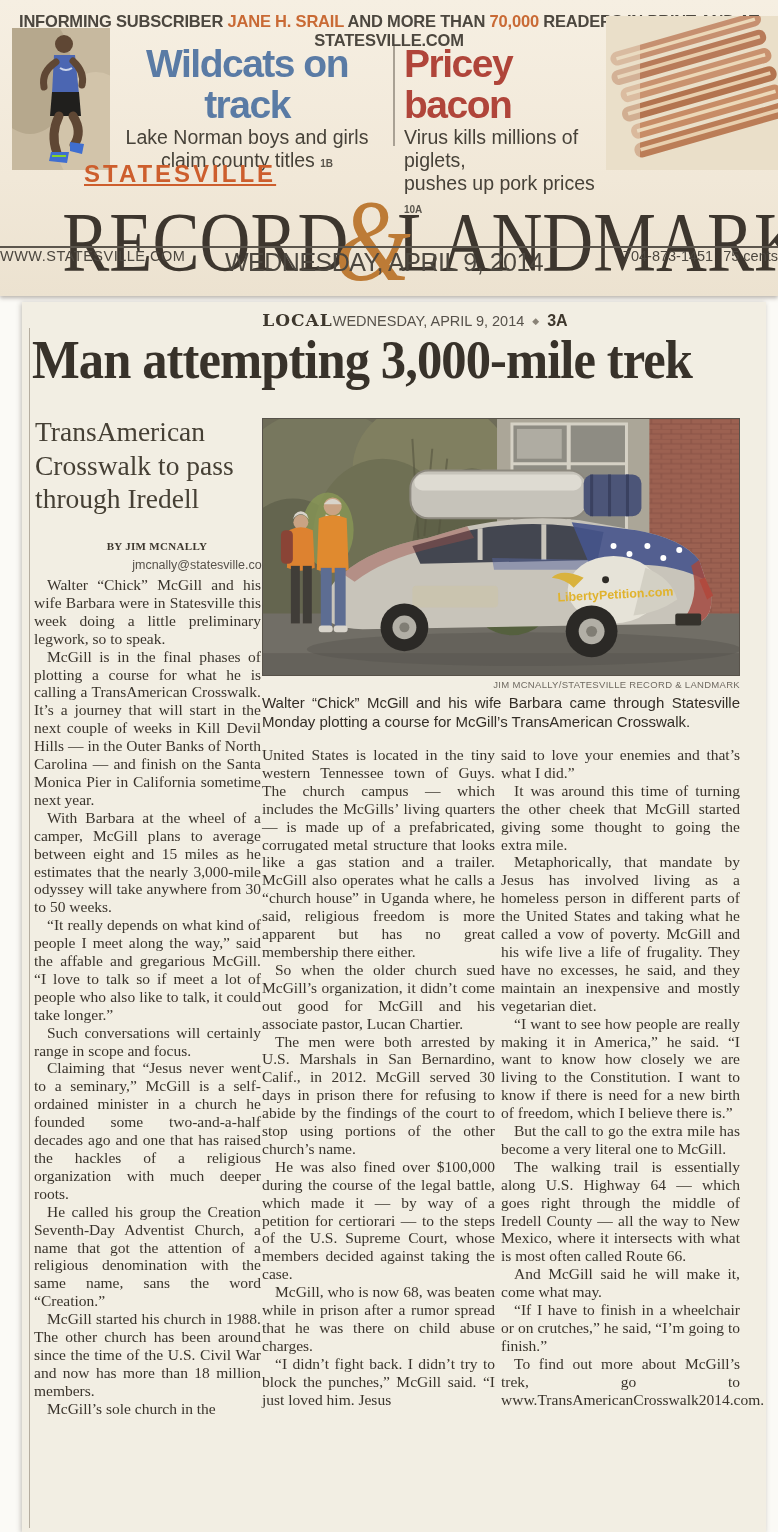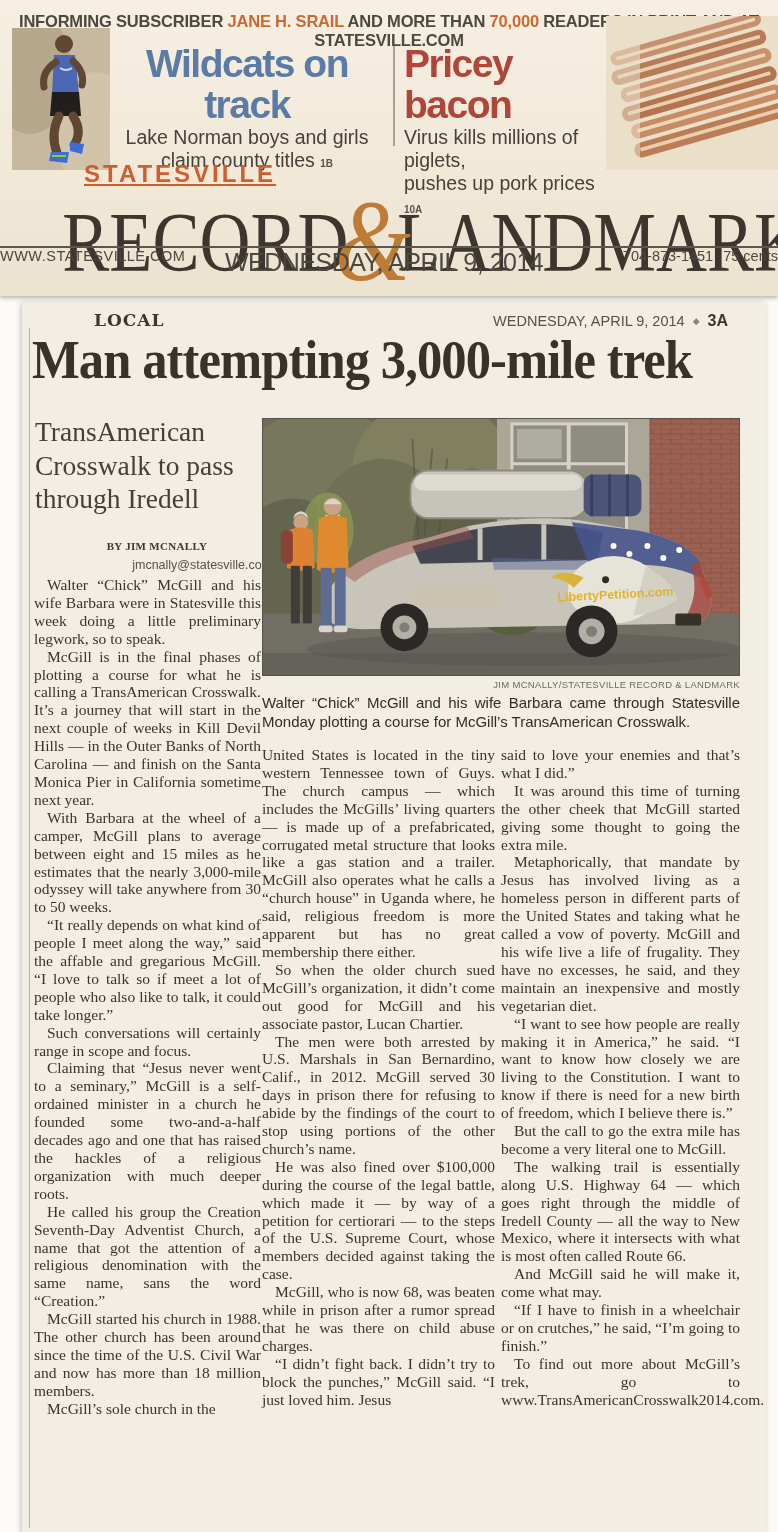--- a/index.html
+++ b/index.html
@@ -37,22 +37,22 @@
             border-top:2px solid #5c564d;display:flex;align-items:flex-start;padding:0 0;box-sizing:border-box;}
   .dl-site{font-size:14.5px;color:#4c473f;letter-spacing:.5px;}
   .dl-date{flex:1;text-align:center;font-size:25px;color:#4c473f;letter-spacing:-.5px;}
   .dl-right{font-size:14.5px;color:#4c473f;display:flex;gap:10px;margin-left:40px;}
 
   
   .page3a{position:absolute;top:302px;left:22px;width:744px;height:1230px;background:#f2eee3;
           box-shadow:-1px 1px 5px rgba(60,50,40,.3);font-family:"Liberation Serif",serif;}
   .page3a::before{content:"";position:absolute;left:7px;top:26px;bottom:4px;width:1px;background:#b5ad9f;}
 
-  .sec-row{position:absolute;top:8px;left:72px;right:38px;display:flex;
-           justify-content:space-between;align-items:baseline;}
+  .sec-row{position:absolute;top:8px;left:72px;right:30px;display:flex;
+           justify-content:center;align-items:baseline;}
   .sec-label{font-family:"DejaVu Serif",serif;font-weight:bold;font-size:17px;
              letter-spacing:1px;color:#3e372d;}
   .sec-right{font-family:"Liberation Sans",sans-serif;font-size:14.5px;color:#57524b;
              display:flex;gap:8px;align-items:center;}
   .sec-bullet{font-size:9px;color:#8a8377;}
   .sec-page{font-weight:bold;color:#3e372d;font-size:16px;font-family:"Liberation Sans",sans-serif;}
 
   .headline{position:absolute;top:26px;left:10px;margin:0;font-size:55px;font-weight:bold;
             color:#38322a;letter-spacing:-1px;white-space:nowrap;
             transform:scaleX(.92);transform-origin:left center;}

